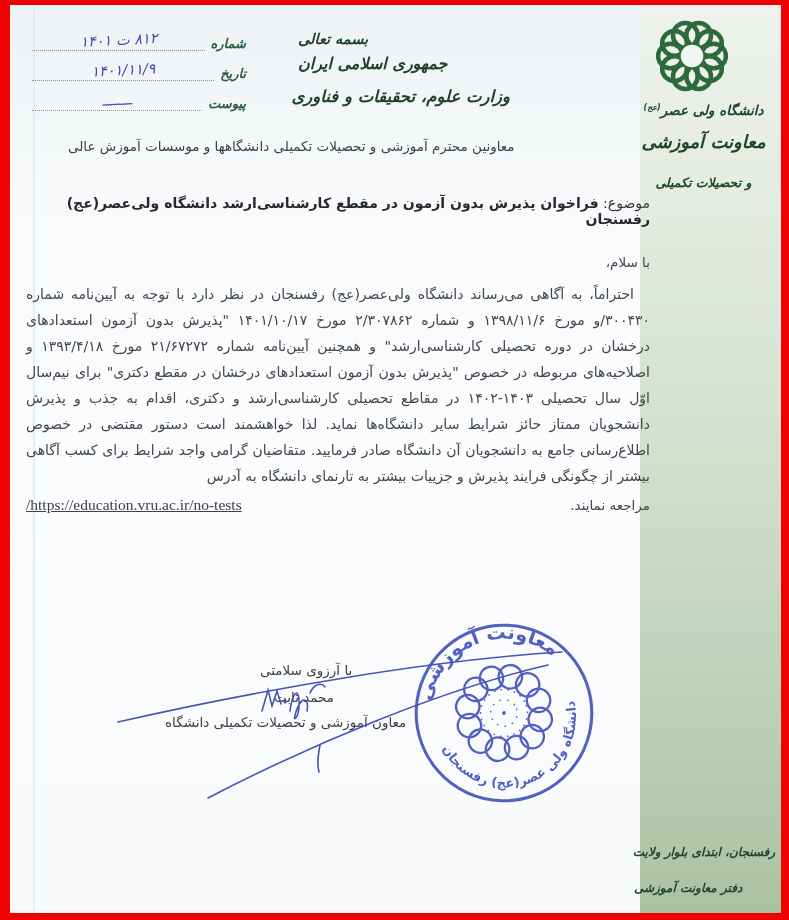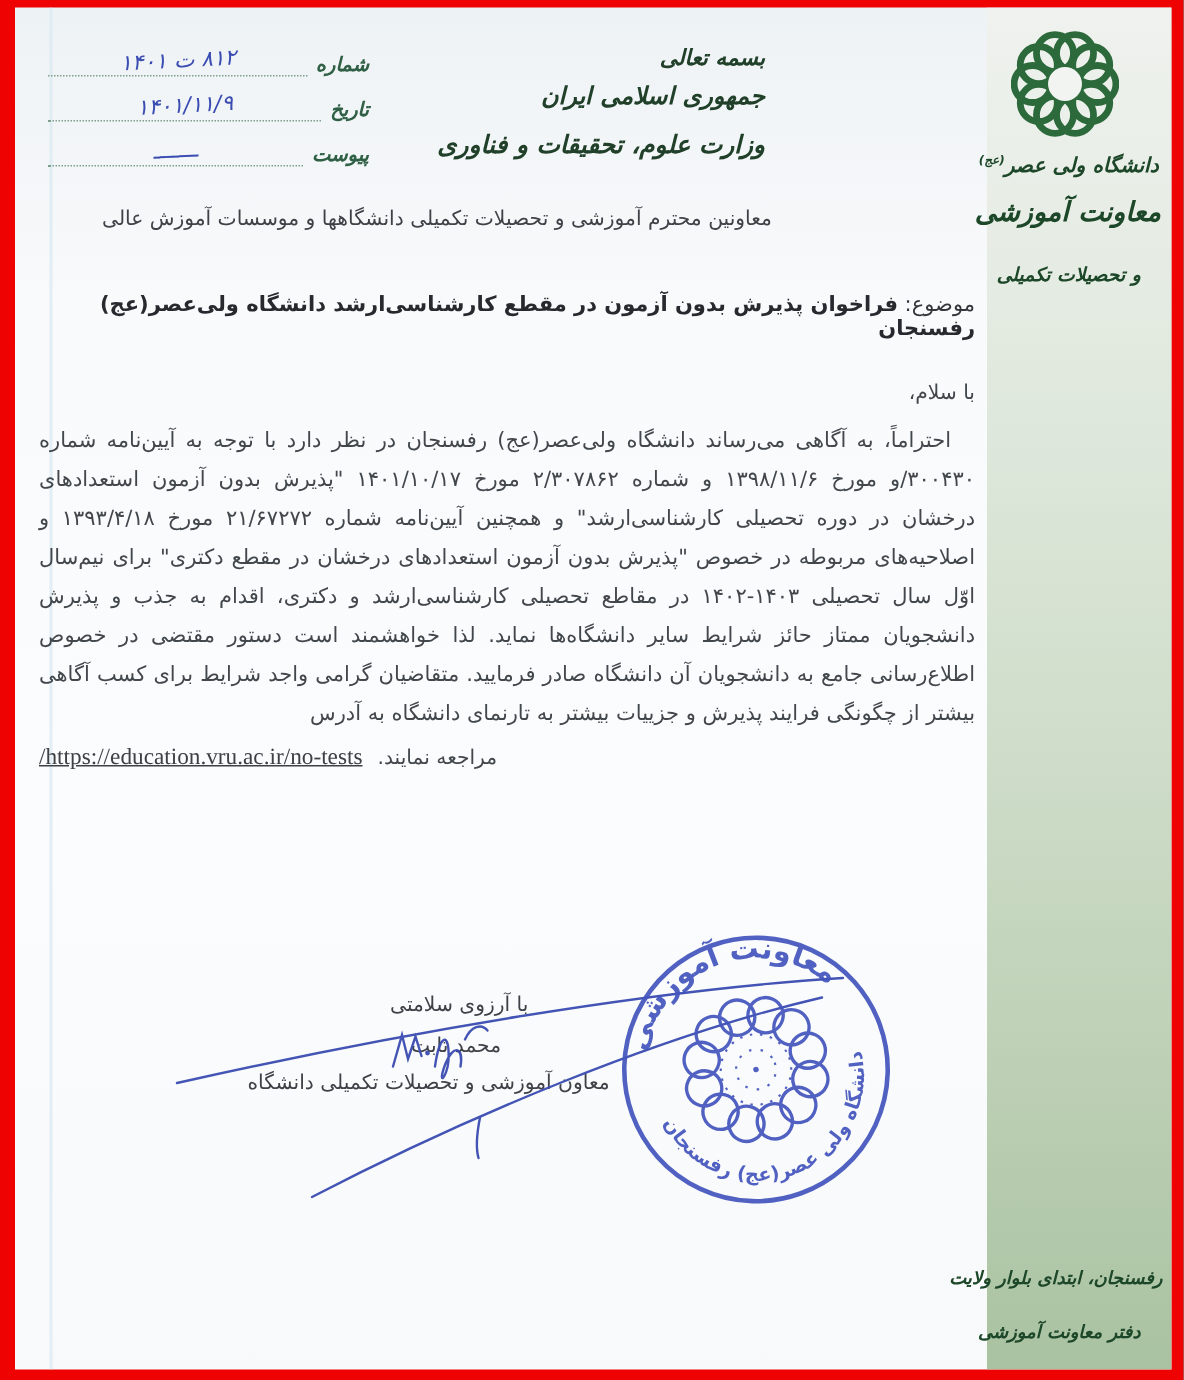--- a/index.html
+++ b/index.html
@@ -3,21 +3,21 @@
 <meta charset="utf-8">
 <style>
   html,body{margin:0;padding:0;background:#888;}
   .page{position:relative;width:789px;height:920px;background:#ee0202;overflow:hidden;
         font-family:"DejaVu Sans",sans-serif;}
   .paper{position:absolute;left:10px;top:5px;width:771px;height:908px;overflow:hidden;
          background:linear-gradient(180deg,#edf2f5 0%,#f2f5f7 8%,#f8fafb 22%,#fbfcfd 60%,#f8f9fa 100%);}
   .scanline{position:absolute;left:23px;top:0;bottom:0;width:2px;background:#d9eaf3;opacity:.75;}
 
   
-  .strip{position:absolute;right:0;top:0;width:123px;height:100%;
+  .strip{position:absolute;right:0;top:0;width:141px;height:100%;
          background:linear-gradient(180deg,#eff2ee 0%,#e4ebe2 22%,#d2dfcd 50%,#bdd0b5 78%,#a9c2a1 100%);}
   .strip .txt{position:absolute;width:100%;text-align:center;color:#1d4729;font-weight:bold;
               font-style:italic;transform:translateX(-7px);direction:rtl;white-space:nowrap;}
   .logo{position:absolute;top:15px;left:16px;width:72px;height:72px;}
   .uni{top:97px;font-size:13.5px;}
   .uni sup{font-size:8px;}
   .dep1{top:126px;font-size:18px;}
   .dep2{top:170px;font-size:12.5px;}
   .addr{position:absolute;bottom:7px;width:100%;transform:translateX(-6px);}
   .addr div{text-align:left;color:#1d4729;font-weight:bold;font-style:italic;
@@ -25,36 +25,36 @@
 
   
   .ref{position:absolute;left:22px;top:24px;width:214px;direction:rtl;}
   .ref-row{display:flex;align-items:flex-end;gap:6px;margin-bottom:8px;height:22px;}
   .ref-label{color:#2f5f45;font-size:13px;font-style:italic;font-weight:bold;white-space:nowrap;}
   .ref-line{flex:1;border-bottom:1.6px dotted #7d9f8c;text-align:center;height:22px;}
   .ref-value{display:inline-block;color:#3a4cb2;font-style:italic;font-size:14.5px;
              transform:rotate(-3deg) translateY(2px);white-space:nowrap;}
 
   
-  .hdr{position:absolute;left:288px;top:26px;width:212px;text-align:right;color:#21402a;direction:rtl;}
+  .hdr{position:absolute;left:288px;top:26px;width:212px;text-align:left;color:#21402a;direction:rtl;}
   .hdr div{font-weight:bold;font-style:italic;white-space:nowrap;}
   .hdr .l1{font-size:14.5px;margin-bottom:7px;}
   .hdr .l2{font-size:16px;margin-bottom:14px;}
   .hdr .l3{font-size:16.5px;}
 
   .recipient{position:absolute;top:133px;left:58px;width:590px;text-align:left;
              font-size:13.5px;color:#3e4247;direction:rtl;}
   .subject{position:absolute;top:190px;right:131px;left:50px;direction:rtl;font-size:14px;
            color:#26292d;}
   .subject b{font-weight:bold;}
   .subject .lbl{font-weight:normal;color:#33373b;}
   .salutation{position:absolute;top:249px;right:131px;direction:rtl;font-size:13.5px;color:#42474c;}
   .bodypar{position:absolute;top:276px;right:131px;left:16px;direction:rtl;text-align:justify;
            font-size:14px;line-height:26px;color:#42474c;text-indent:16px;}
-  .urlline{position:absolute;top:491px;left:16px;right:131px;display:flex;justify-content:flex-start;
+  .urlline{position:absolute;top:491px;left:16px;right:131px;display:flex;justify-content:space-between;
            align-items:baseline;gap:10px;}
   .url{font-family:"Liberation Serif",serif;font-size:15.5px;color:#3d4145;
        text-decoration:underline;direction:ltr;}
   .url-suffix{font-size:13.5px;direction:rtl;color:#42474c;}
   .closing{position:absolute;top:527px;right:131px;left:10px;direction:rtl;font-size:13.5px;
            color:#42474c;}
 
   
   .sig-line{position:absolute;direction:rtl;color:#3e4247;font-size:13.5px;white-space:nowrap;}
   .sig-wish{top:657px;left:250px;}

